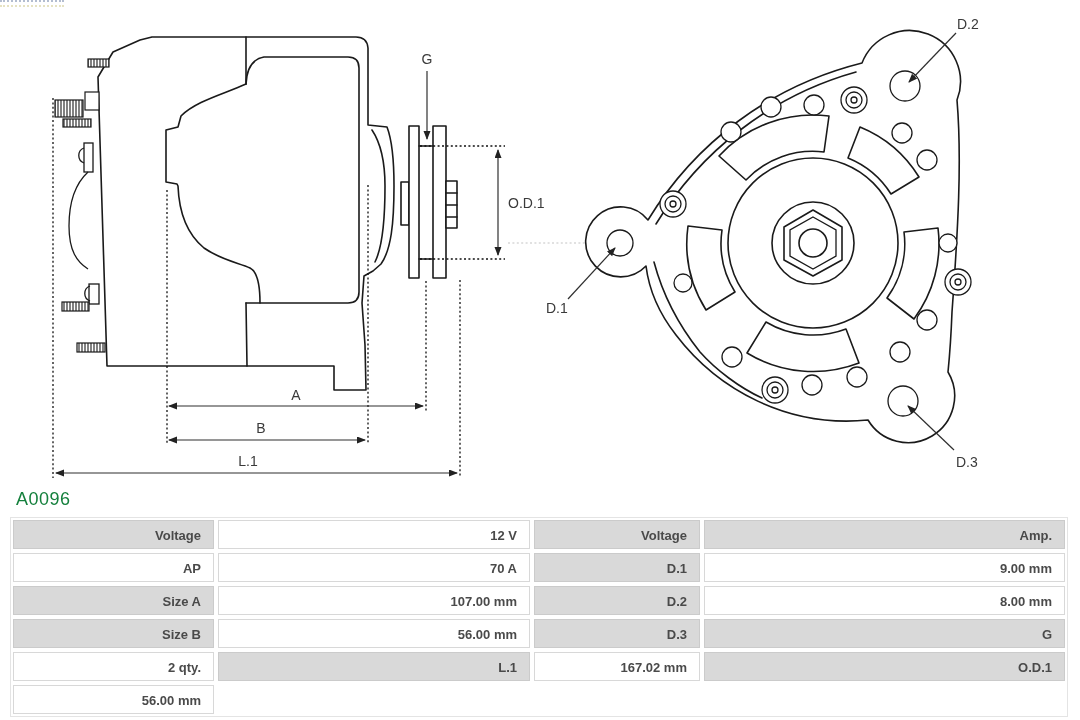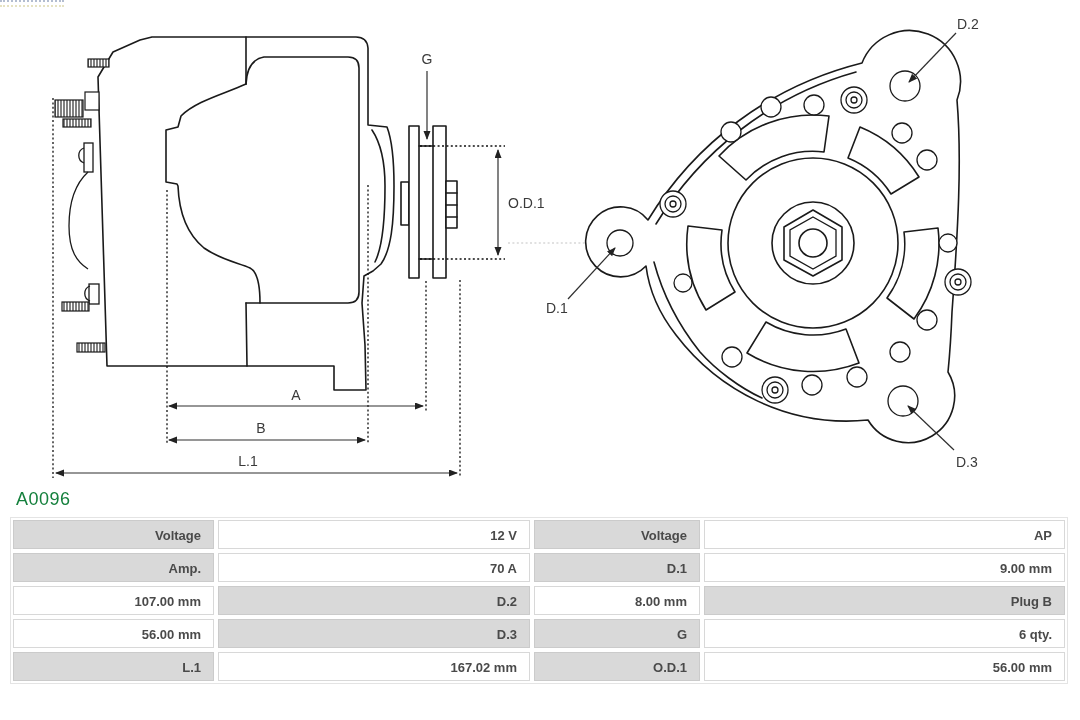--- a/index.html
+++ b/index.html
@@ -213,36 +213,37 @@
   </g>
 </svg>
 
 <div id="part-number">A0096</div>
 
 <div id="spec-wrap">
   <div class="spec-grid">
     <div class="cell lbl">Voltage</div>
     <div class="cell val">12 V</div>
     <div class="cell lbl">Voltage</div>
+    <div class="cell lbl">Amp.</div>
+
     <div class="cell val">AP</div>
-
-    <div class="cell lbl">Amp.</div>
     <div class="cell val">70 A</div>
     <div class="cell lbl">D.1</div>
     <div class="cell val">9.00 mm</div>
 
+    <div class="cell lbl">Size A</div>
     <div class="cell val">107.00 mm</div>
     <div class="cell lbl">D.2</div>
     <div class="cell val">8.00 mm</div>
 
-    <div class="cell lbl">Plug B</div>
+    <div class="cell lbl">Size B</div>
     <div class="cell val">56.00 mm</div>
     <div class="cell lbl">D.3</div>
 
     <div class="cell lbl">G</div>
-    <div class="cell val">6 qty.</div>
+    <div class="cell val">2 qty.</div>
     <div class="cell lbl">L.1</div>
     <div class="cell val">167.02 mm</div>
 
     <div class="cell lbl">O.D.1</div>
     <div class="cell val">56.00 mm</div>
   </div>
 </div>
 
 </body></html>

